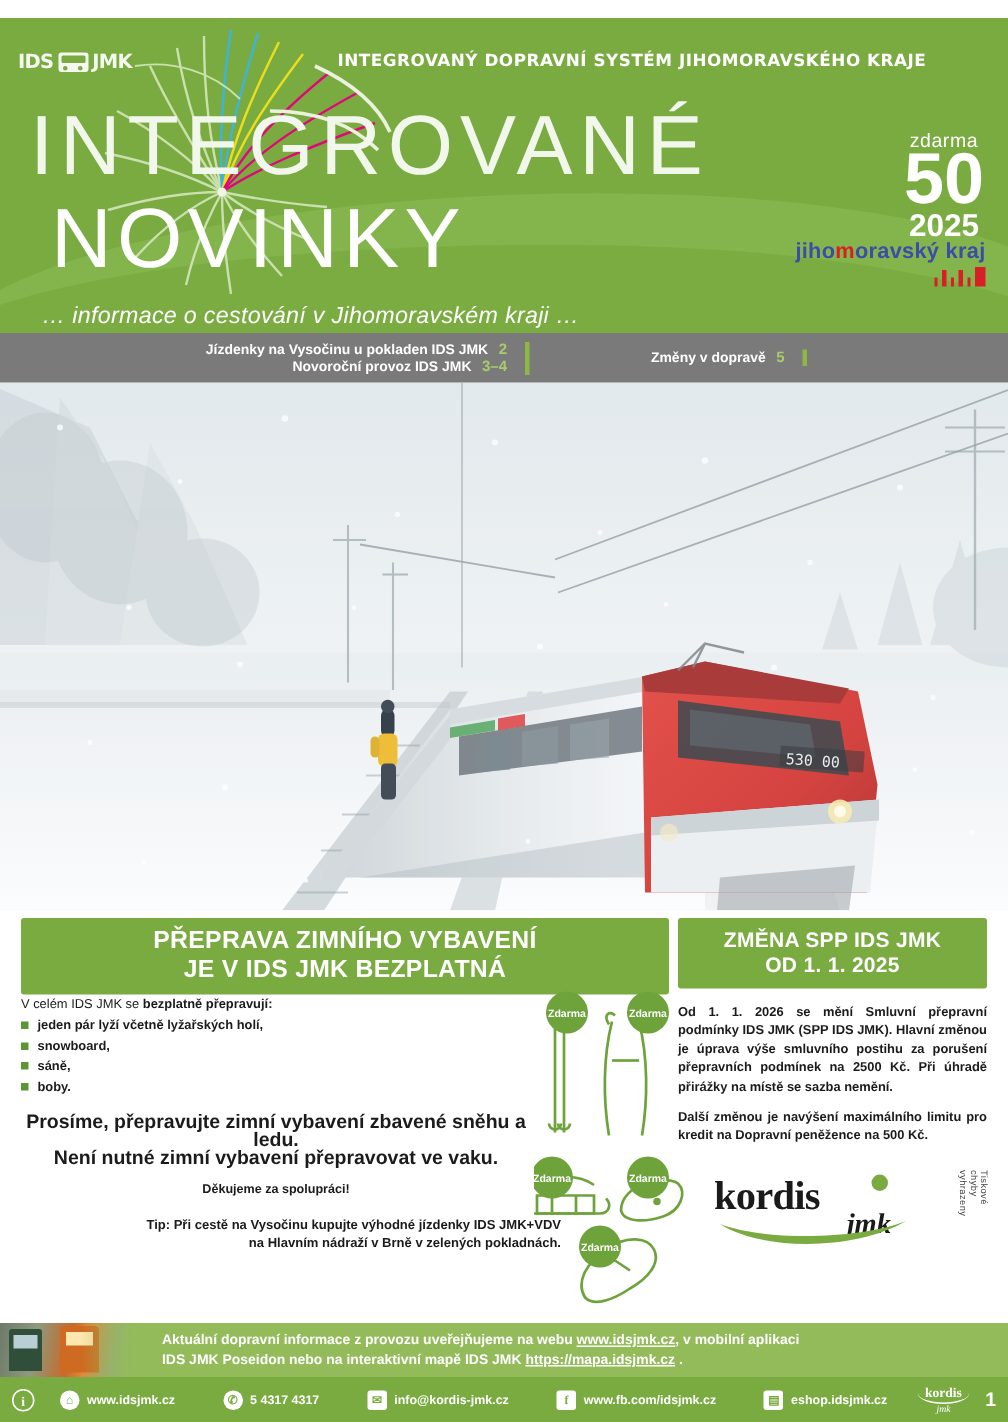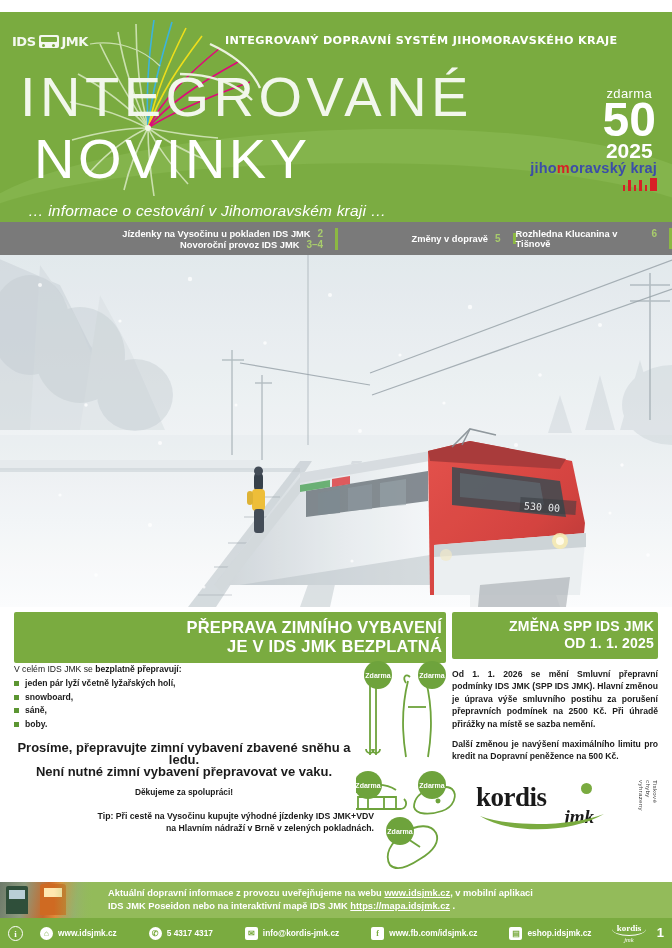--- a/index.html
+++ b/index.html
@@ -147,21 +147,21 @@
     position:absolute;left:0;top:607px;width:672px;height:275px;
     background:#ffffff;
   }
   .col-left{
     position:absolute;left:14px;top:5px;width:432px;
   }
   .col-right{
     position:absolute;left:452px;top:5px;width:206px;
   }
   .box-head{
-    background:#7aab40;color:#ffffff;text-align:right;
+    background:#7aab40;color:#ffffff;text-align:center;
     font-weight:bold;border-radius:2px;
     padding:6px 4px 7px;
   }
   .box-head.big{font-size:16.5px;line-height:19px;letter-spacing:.2px;}
   .box-head.small{font-size:14px;line-height:17px;letter-spacing:.2px;}
 
   .body-txt{
     font-size:8.6px;line-height:11.6px;color:#1b1b1b;font-weight:bold;
     text-align:justify;
   }
@@ -372,26 +372,20 @@
         <span class="toc-label">Novoroční provoz IDS JMK</span>
         <span class="toc-page">3–4</span>
       </div>
     </div>
     <div class="toc-col b">
       <div class="toc-row">
         <span class="toc-label">Změny v dopravě</span>
         <span class="toc-page">5</span>
       </div>
     </div>
-    <div class="toc-col c">
-      <div class="toc-row">
-        <span class="toc-label">Rozhledna Klucanina v Tišnově</span>
-        <span class="toc-page">6</span>
-      </div>
-    </div>
   </div>
 
   <div class="photo">
     <svg width="672" height="352" viewBox="0 0 672 352">
       <defs>
         <linearGradient id="sky" x1="0" y1="0" x2="0" y2="1">
           <stop offset="0%" stop-color="#dfe6ea"></stop>
           <stop offset="55%" stop-color="#eef2f4"></stop>
           <stop offset="100%" stop-color="#f7f9fa"></stop>
         </linearGradient>

